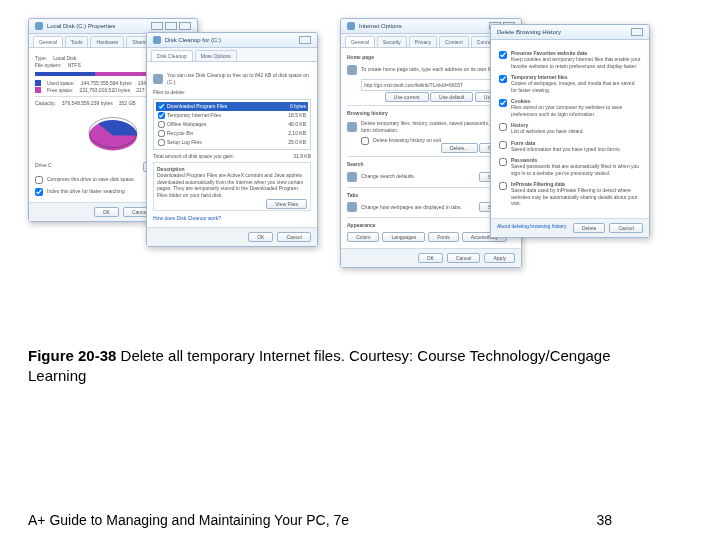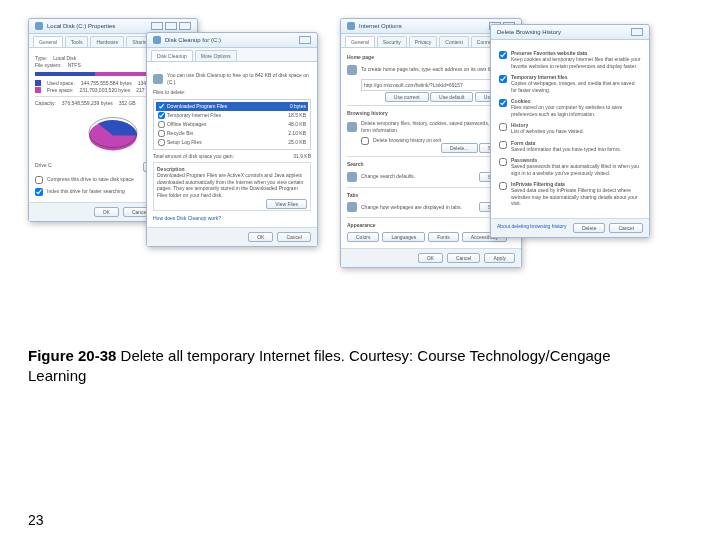--- a/index.html
+++ b/index.html
@@ -348,16 +348,17 @@
 
   <div class="captions">
     <div class="cap">
       <b>Figure 20-38</b>
       <span> </span>
       <span>Delete all temporary Internet files. Courtesy: Course Technology/Cengage Learning</span>
     </div>
   </div>
 
   <div class="footer">
-    <span>23</span>
+    <span>A+ Guide to Managing and Maintaining Your PC, 7e</span>
+    <span>38</span>
   </div>
 
 </div>
 
 </body></html>

